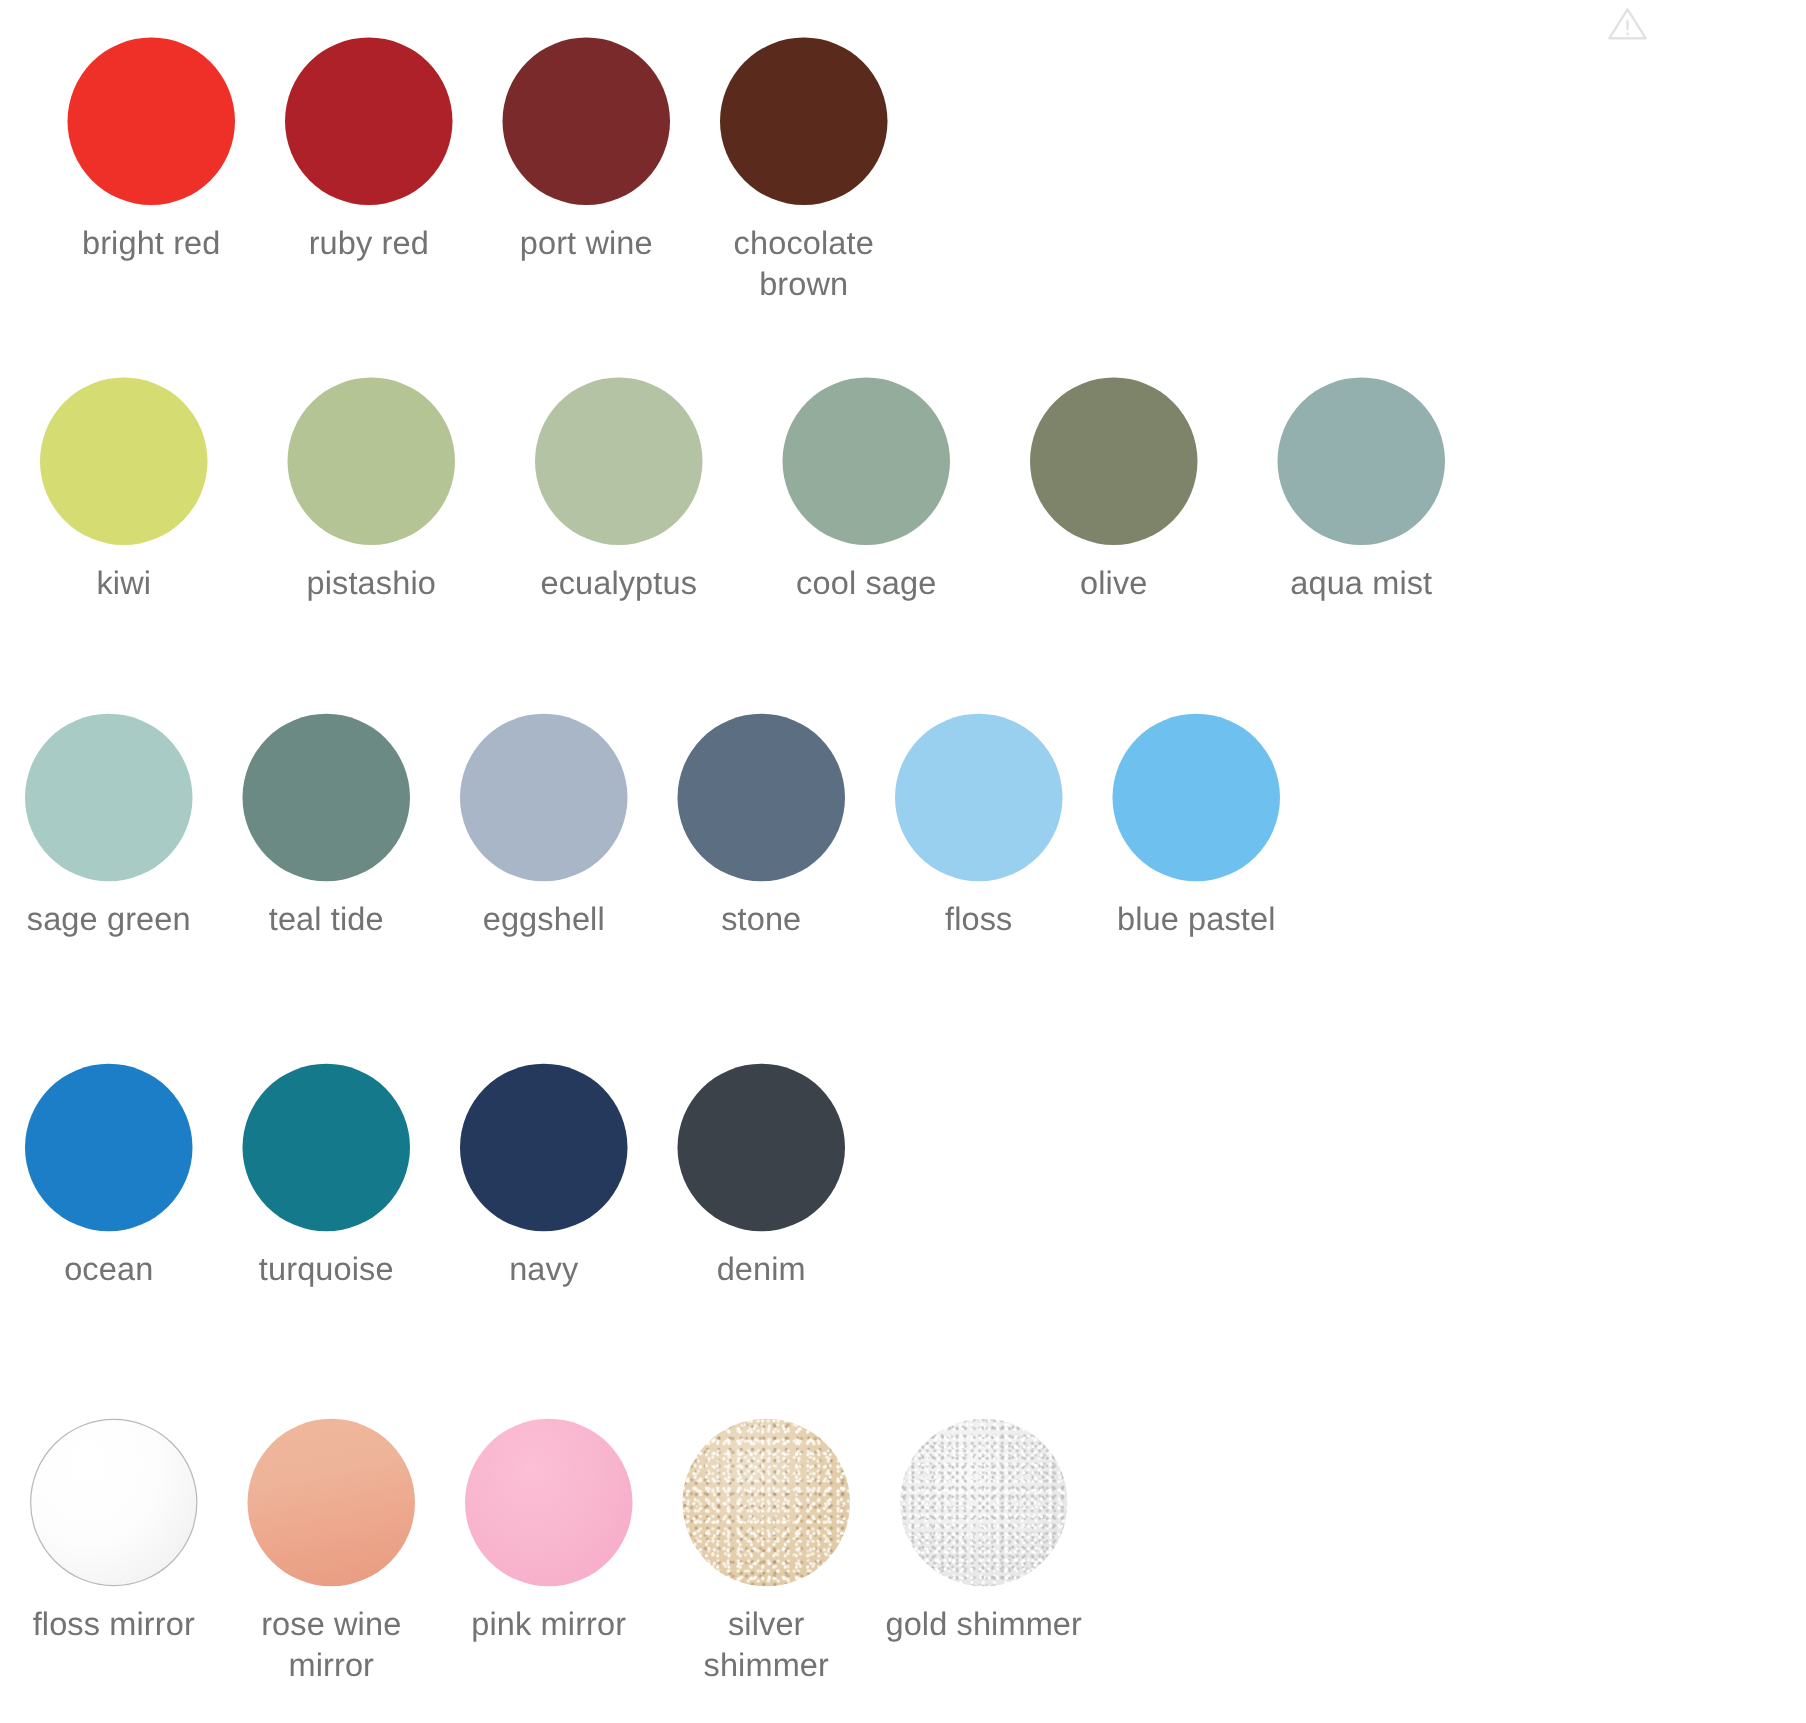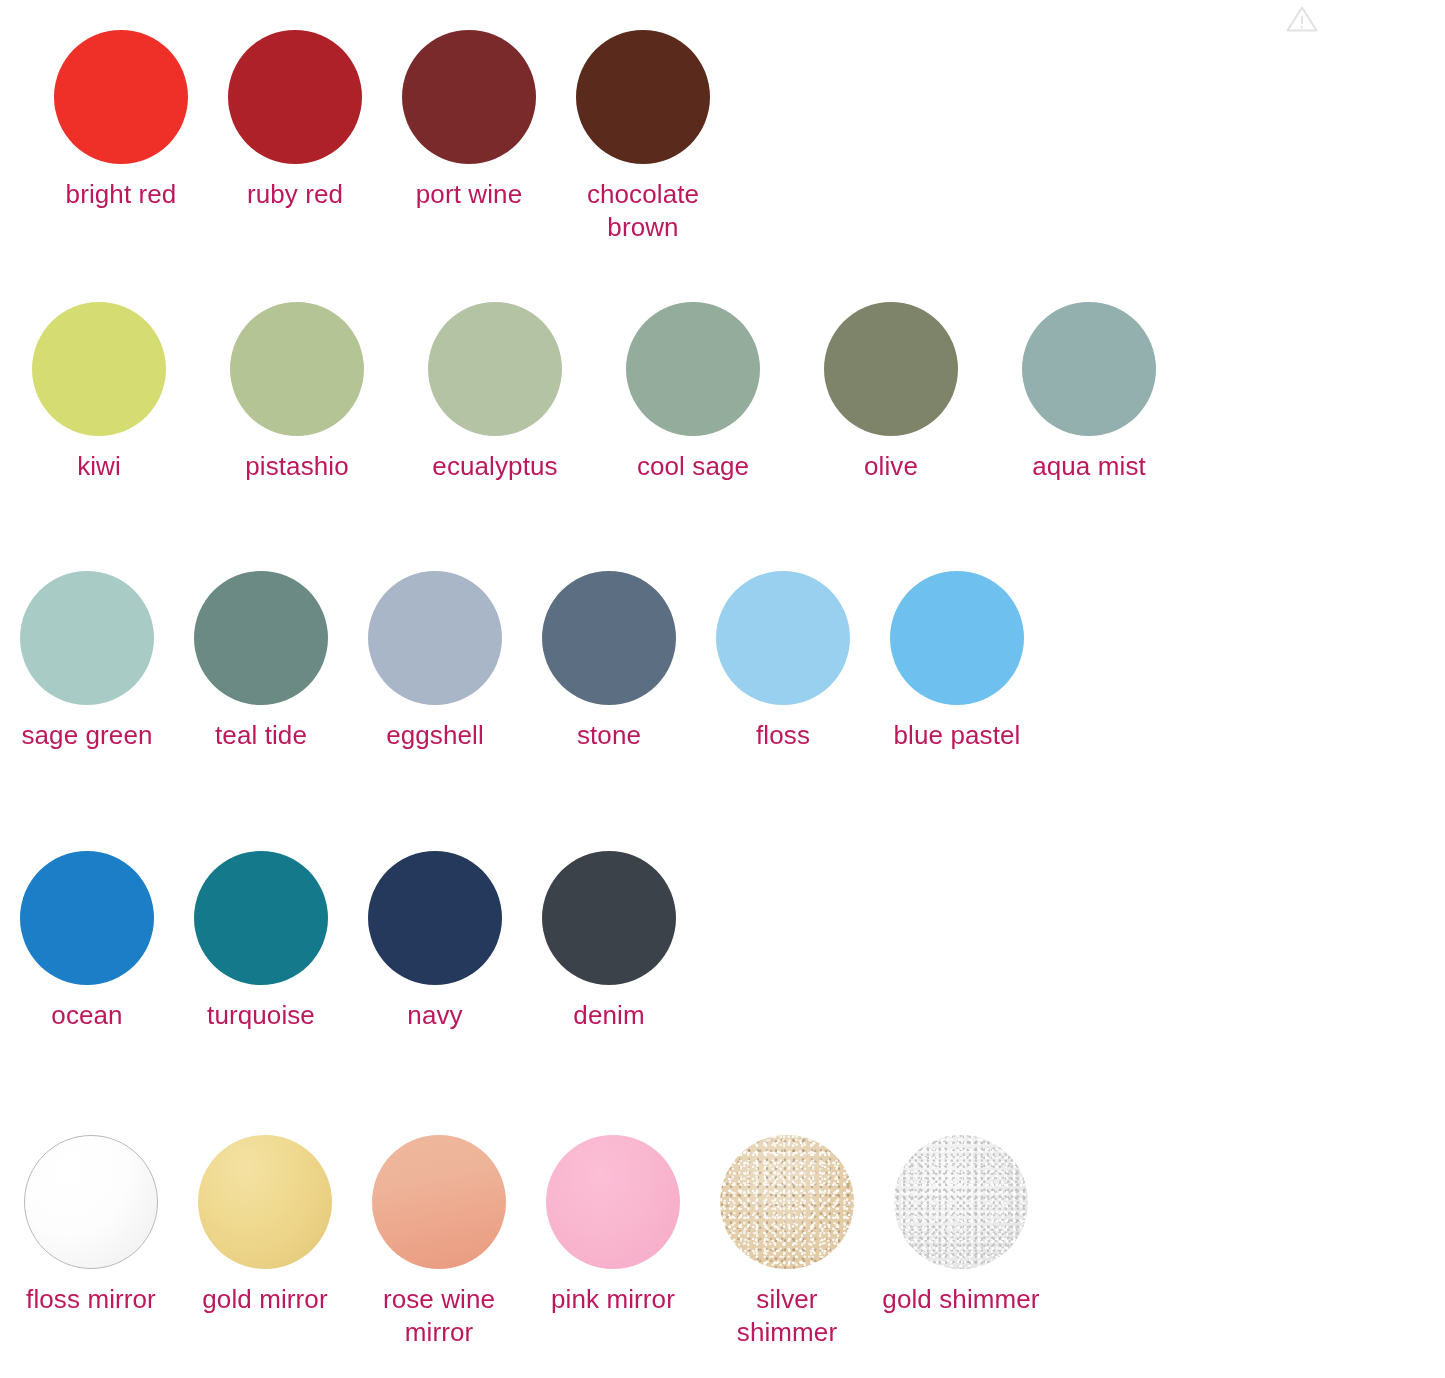--- a/index.html
+++ b/index.html
@@ -64,21 +64,21 @@
     box-sizing: border-box;
     background-color: #cccccc;
   }
 
   .swatch-label {
     margin-top: 14px;
     font-size: 26px;
     line-height: 1.28;
     letter-spacing: 0.1px;
     text-align: center;
-    color: #be185d;
+    color: #737373;
     font-weight: 400;
     max-width: 168px;
     word-wrap: break-word;
   }
 
   
   #row-reds      { position: absolute; top: 30px;   left: 0; }
   #row-greens    { position: absolute; top: 302px;  left: 0; }
   #row-cools     { position: absolute; top: 571px;  left: 0; }
   #row-blues     { position: absolute; top: 851px;  left: 0; }
@@ -254,24 +254,20 @@
           </div>
         </div>
       </div>
     <div id="row-metallics">
         <div class="swatch-row">
           <div class="swatch-cell">
             <div class="swatch-dot finish-mirror-silver"></div>
             <div class="swatch-label">floss mirror</div>
           </div>
           <div class="swatch-cell">
-            <div class="swatch-dot finish-mirror-gold"></div>
-            <div class="swatch-label">gold mirror</div>
-          </div>
-          <div class="swatch-cell">
             <div class="swatch-dot finish-mirror-rosegold"></div>
             <div class="swatch-label">rose wine mirror</div>
           </div>
           <div class="swatch-cell">
             <div class="swatch-dot finish-mirror-pink"></div>
             <div class="swatch-label">pink mirror</div>
           </div>
           <div class="swatch-cell">
             <div class="swatch-dot finish-shimmer-silver"></div>
             <div class="swatch-label">silver shimmer</div>

